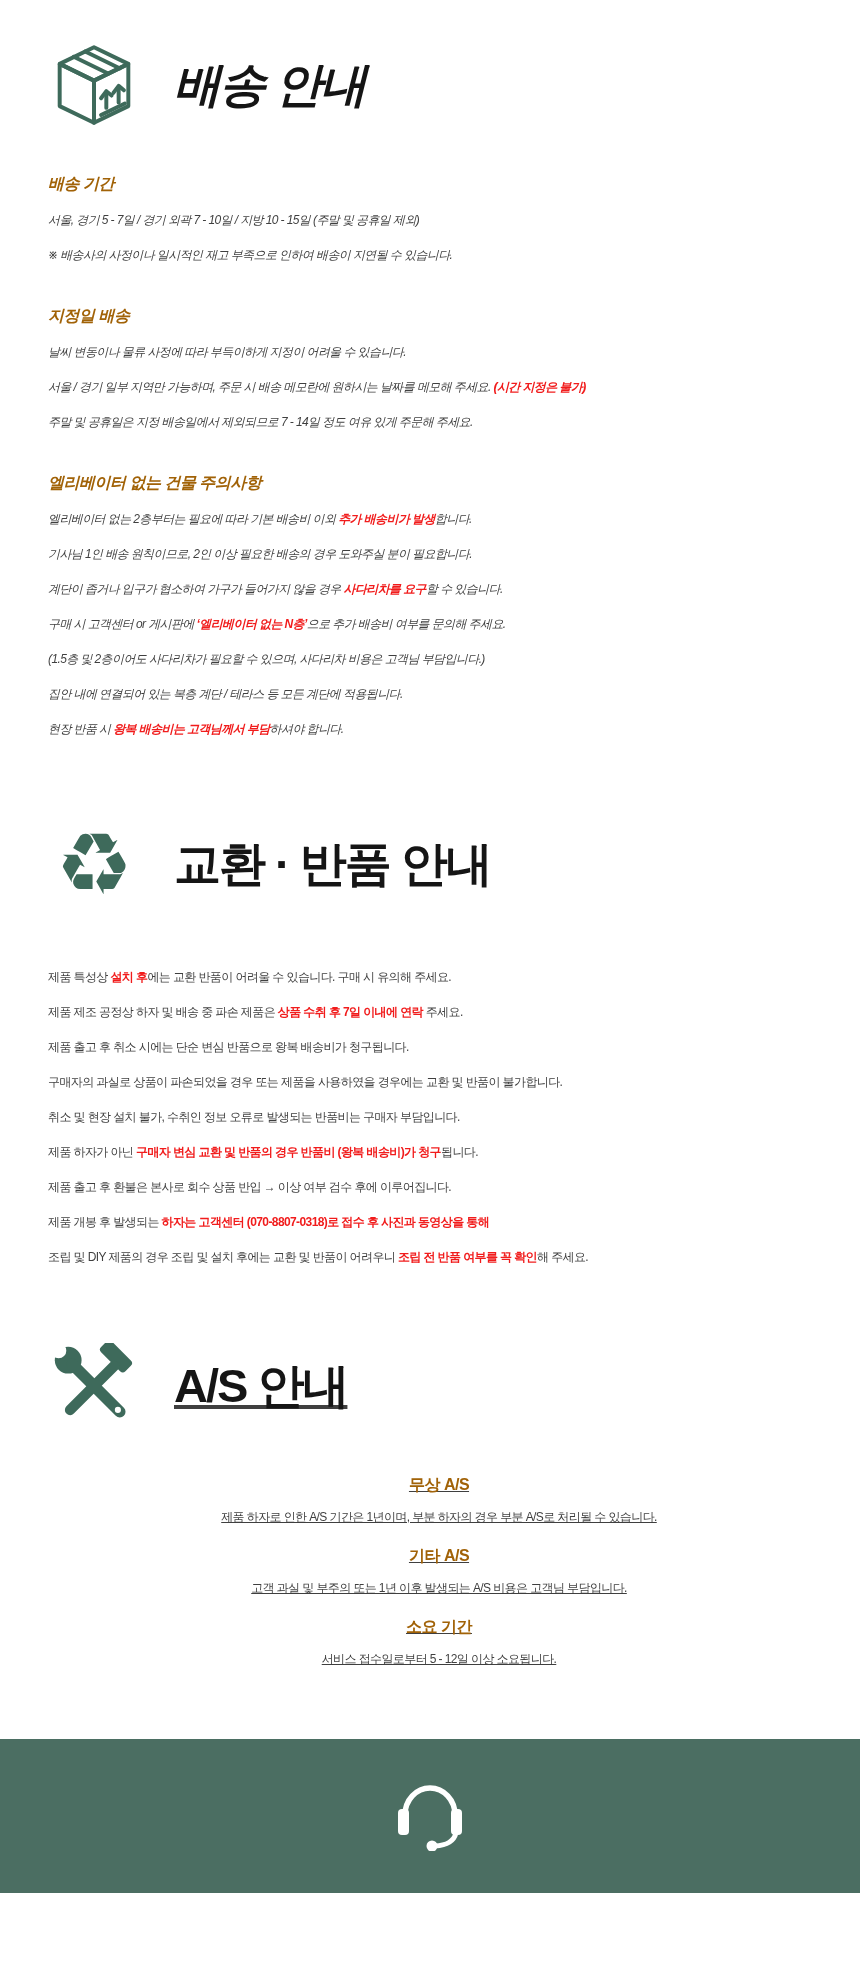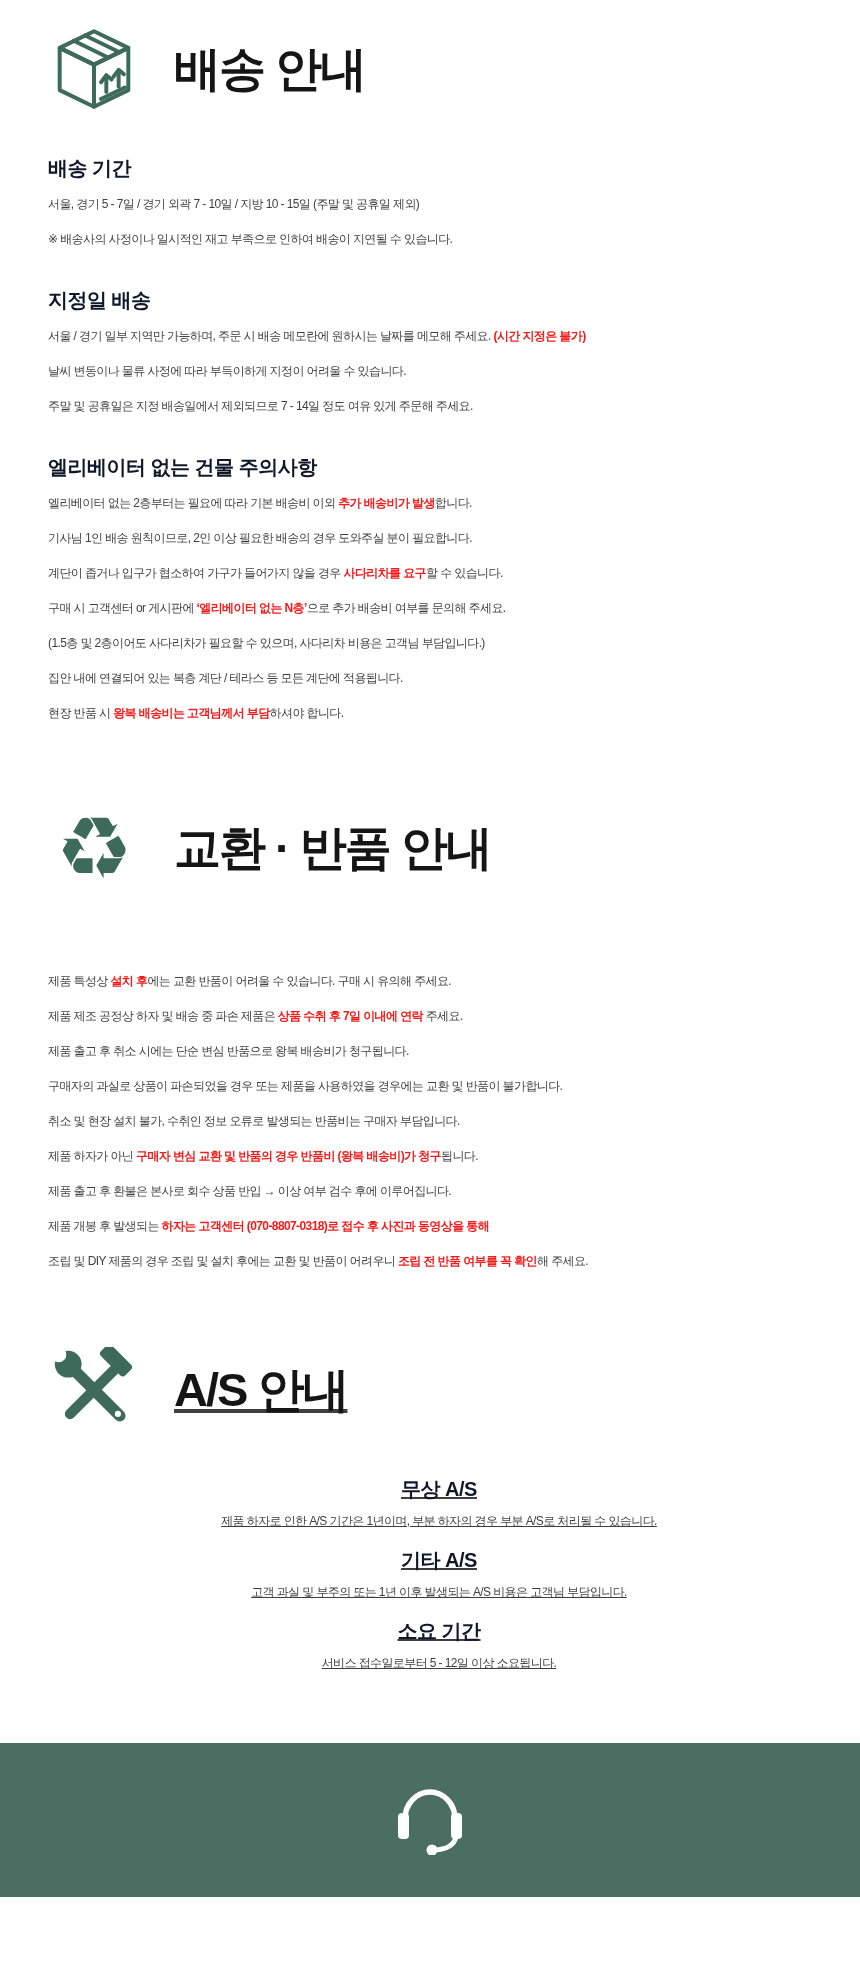--- a/index.html
+++ b/index.html
@@ -2,27 +2,27 @@
 <html><head>
 <meta charset="utf-8">
 <style>
   html,body{margin:0;padding:0;background:#ffffff;}
   .page{width:860px;font-family:"Liberation Sans","DejaVu Sans",sans-serif;color:#3f3f3f;}
   .section{padding:0 30px 0 48px;}
   .sec-header{display:flex;align-items:center;}
   .sec-icon{width:92px;height:90px;flex:0 0 92px;display:flex;align-items:center;justify-content:center;}
   .sec-title{font-size:47px;font-weight:800;color:#151515;letter-spacing:-2px;margin-left:34px;line-height:1;}
   .recycle-glyph{font-size:86px;line-height:86px;color:#3e6a5b;font-family:"DejaVu Sans",sans-serif;}
-  .group-heading{font-size:20px;font-weight:700;color:#0f172a;letter-spacing:-0.5px;margin:30px 0 6px;line-height:26px;}
+  .group-heading{font-size:16px;font-weight:700;color:#a16207;letter-spacing:-0.5px;margin:30px 0 6px;line-height:26px;}
   .line{margin:0;font-size:12px;line-height:35px;letter-spacing:-0.6px;color:#3f3f3f;}
   .red{color:#f11c1c;font-weight:700;}
-  .sec-shipping{padding-top:6px;}
+  .sec-shipping{padding-top:22px;font-style:italic;}
   .sec-shipping .group:first-child .group-heading{margin-top:24px;}
   .sec-exchange{margin-top:54px;}
-  .sec-exchange .section-body{margin-top:54px;}
+  .sec-exchange .section-body{margin-top:34px;}
   .sec-as{margin-top:48px;text-decoration:underline;}
   .sec-as .group-heading{margin:8px 0 2px;}
   .sec-as .section-body{margin-top:24px;text-align:center;}
   .footer{background:#4b6e62;margin-top:62px;padding:34px 0 42px;text-align:center;}
   svg{display:block;}
 </style>
 </head>
 <body>
 
 <div class="page">
@@ -46,22 +46,22 @@
       <h2 class="sec-title">배송 안내</h2>
     </div>
     <div class="section-body">
         <div class="group">
           <div class="group-heading">배송 기간</div>
           <p class="line"><span>서울, 경기 5 - 7일 / 경기 외곽 7 - 10일 / 지방 10 - 15일 (주말 및 공휴일 제외)</span></p>
           <p class="line"><span>※ 배송사의 사정이나 일시적인 재고 부족으로 인하여 배송이 지연될 수 있습니다.</span></p>
         </div>
         <div class="group">
           <div class="group-heading">지정일 배송</div>
+          <p class="line"><span>날씨 변동이나 물류 사정에 따라 부득이하게 지정이 어려울 수 있습니다.</span></p>
           <p class="line"><span>서울 / 경기 일부 지역만 가능하며, 주문 시 배송 메모란에 원하시는 날짜를 메모해 주세요. </span><span class="red">(시간 지정은 불가)</span></p>
-          <p class="line"><span>날씨 변동이나 물류 사정에 따라 부득이하게 지정이 어려울 수 있습니다.</span></p>
           <p class="line"><span>주말 및 공휴일은 지정 배송일에서 제외되므로 7 - 14일 정도 여유 있게 주문해 주세요.</span></p>
         </div>
         <div class="group">
           <div class="group-heading">엘리베이터 없는 건물 주의사항</div>
           <p class="line"><span>엘리베이터 없는 2층부터는 필요에 따라 기본 배송비 이외 </span><span class="red">추가 배송비가 발생</span><span>합니다.</span></p>
           <p class="line"><span>기사님 1인 배송 원칙이므로, 2인 이상 필요한 배송의 경우 도와주실 분이 필요합니다.</span></p>
           <p class="line"><span>계단이 좁거나 입구가 협소하여 가구가 들어가지 않을 경우 </span><span class="red">사다리차를 요구</span><span>할 수 있습니다.</span></p>
           <p class="line"><span>구매 시 고객센터 or 게시판에 </span><span class="red">‘엘리베이터 없는 N층’</span><span>으로 추가 배송비 여부를 문의해 주세요.</span></p>
           <p class="line"><span>(1.5층 및 2층이어도 사다리차가 필요할 수 있으며, 사다리차 비용은 고객님 부담입니다.)</span></p>
           <p class="line"><span>집안 내에 연결되어 있는 복층 계단 / 테라스 등 모든 계단에 적용됩니다.</span></p>

